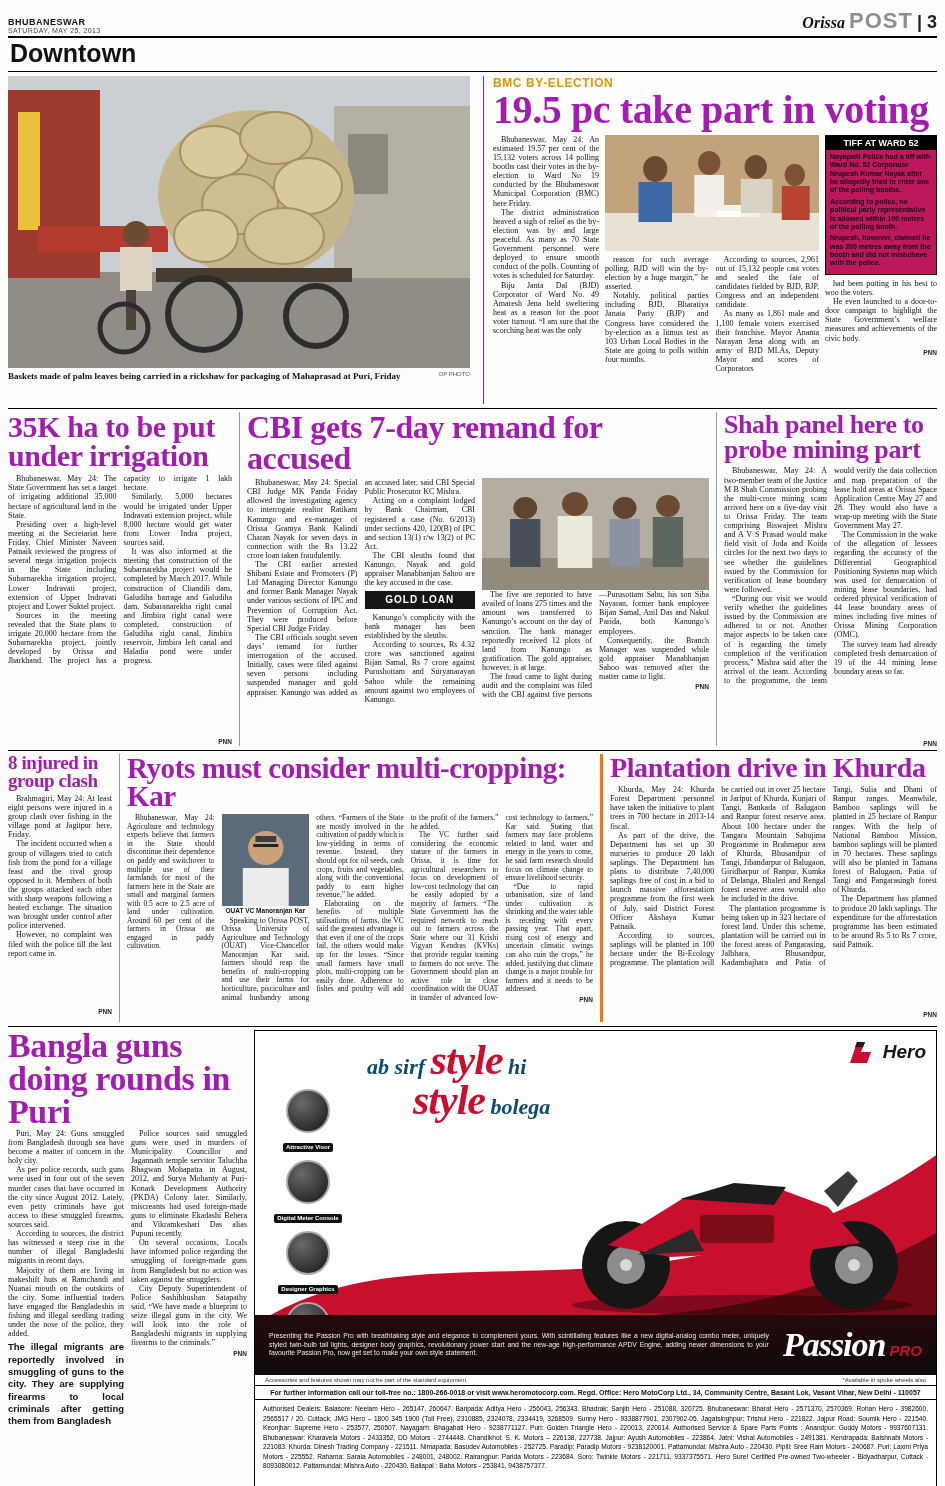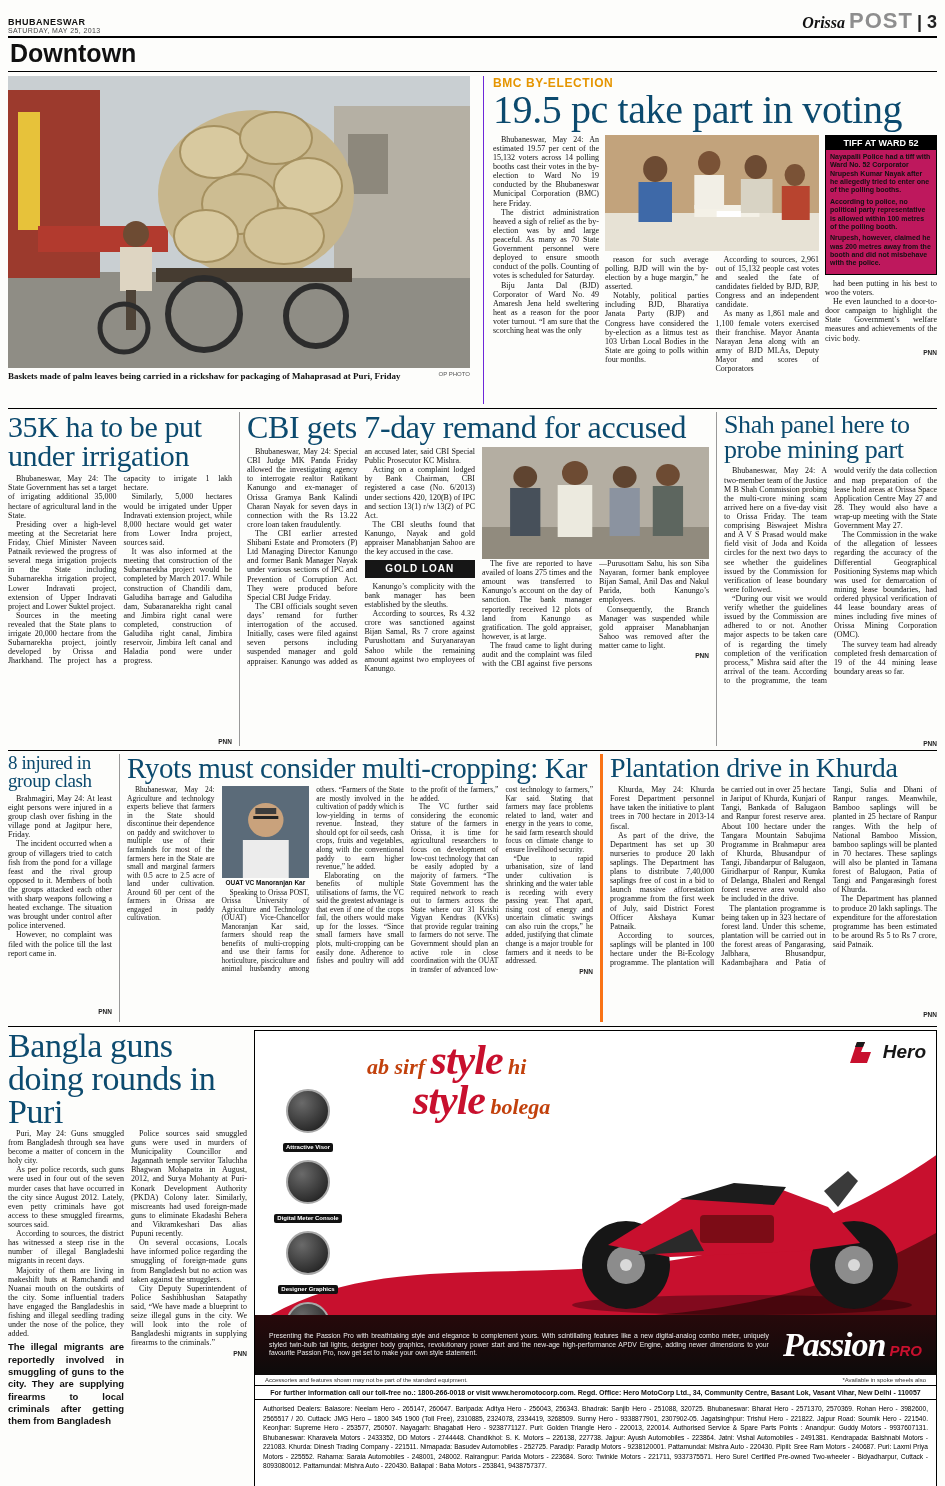--- a/index.html
+++ b/index.html
@@ -16,21 +16,21 @@
   .dateline .date{font-size:7px;color:#444;letter-spacing:.4px;}
   .brand{display:flex;align-items:baseline;gap:4px;}
   .brand-it{font-family:"Liberation Serif",serif;font-style:italic;font-weight:700;font-size:16px;}
   .brand-post{font-family:"Liberation Sans",sans-serif;font-weight:700;font-size:22px;color:#8e8e8e;letter-spacing:1px;}
   .brand-page{font-family:"Liberation Sans",sans-serif;font-weight:700;font-size:18px;color:#222;}
   .section-bar{border-top:2px solid #000;border-bottom:1px solid #000;padding:1px 0 3px 2px;margin-top:2px;}
   .section-bar h1{font-family:"Liberation Sans",sans-serif;font-weight:700;font-size:25px;}
   
   .row{display:flex;}
   .rule{border-top:1px solid #000;margin:4px 0 3px 0;}
-  .hl{font-family:"Liberation Serif",serif;font-weight:400;line-height:.97;letter-spacing:-.4px;color:#0c4a6e;}
+  .hl{font-family:"Liberation Serif",serif;font-weight:700;line-height:.97;letter-spacing:-.4px;color:#a21caf;}
   .artbody{font-size:8px;line-height:1.14;text-align:justify;overflow:hidden;}
   .artbody p{margin:0;text-indent:8px;}
   .cols2{column-count:2;column-gap:7px;}
   .cols3{column-count:3;column-gap:7px;}
   .cols5{column-count:5;column-gap:7px;font-size:7.5px;}
   .credit{font-family:"Liberation Sans",sans-serif;font-size:6.5px;font-weight:700;text-align:right;color:#222;margin-top:2px;}
   .photo{background:#b9b4a8;position:relative;overflow:hidden;}
   .photo svg{display:block;width:100%;height:100%;}
   
   .row1{height:328px;margin-top:4px;}
@@ -85,21 +85,21 @@
   
   .row4{height:474px;}
   .bangla{width:246px;padding-right:7px;overflow:hidden;}
   .hl-bangla{font-size:34px;}
   .bangla .artbody{height:398px;}
   .pullquote{break-inside:avoid;font-family:"Liberation Sans",sans-serif;font-weight:700;font-size:9.5px;line-height:1.3;margin:3px 0;color:#111;}
   .ad{flex:1;border:1px solid #000;background:#fff;overflow:hidden;display:flex;flex-direction:column;}
   .ad-visual{position:relative;height:284px;overflow:hidden;background:#fff;}
   .swoosh{position:absolute;inset:0;}
   .tagline{position:absolute;left:112px;top:10px;font-style:italic;font-weight:700;line-height:.95;z-index:3;}
-  .tag-sm{font-size:22px;color:#c2410c;}
+  .tag-sm{font-size:22px;color:#0c4a6e;}
   .tag-style{color:#c8102e;font-size:42px;letter-spacing:-1px;font-family:"Liberation Serif",serif;}
   .tagline .l2{margin-left:46px;}
   .hero-logo{position:absolute;right:10px;top:8px;display:flex;align-items:center;gap:4px;z-index:3;}
   .hero-word{font-style:italic;font-weight:700;font-size:19px;color:#161616;font-family:"Liberation Sans",sans-serif;}
   .features{position:absolute;left:10px;top:58px;width:86px;display:flex;flex-direction:column;gap:7px;z-index:3;}
   .feature{text-align:center;}
   .fcircle{width:44px;height:44px;border-radius:50%;margin:0 auto 2px auto;background:radial-gradient(circle at 35% 30%,#6a6a6a,#141414);border:2px solid #a9a9a9;}
   .flabel{display:inline-block;background:#111;color:#fff;font-family:"Liberation Sans",sans-serif;font-weight:700;font-size:6px;padding:1px 3px;border-radius:2px;line-height:1.2;}
   .bike{position:absolute;right:8px;bottom:-4px;width:386px;height:186px;z-index:2;}
   .ad-band{height:60px;background:linear-gradient(180deg,#27090b,#0d0b0b);display:flex;align-items:center;gap:14px;padding:0 14px;}

